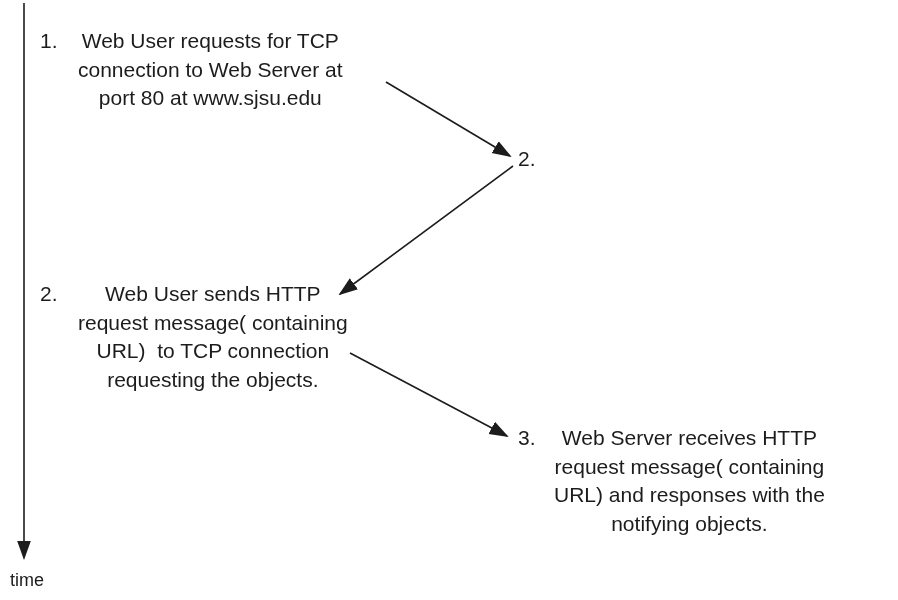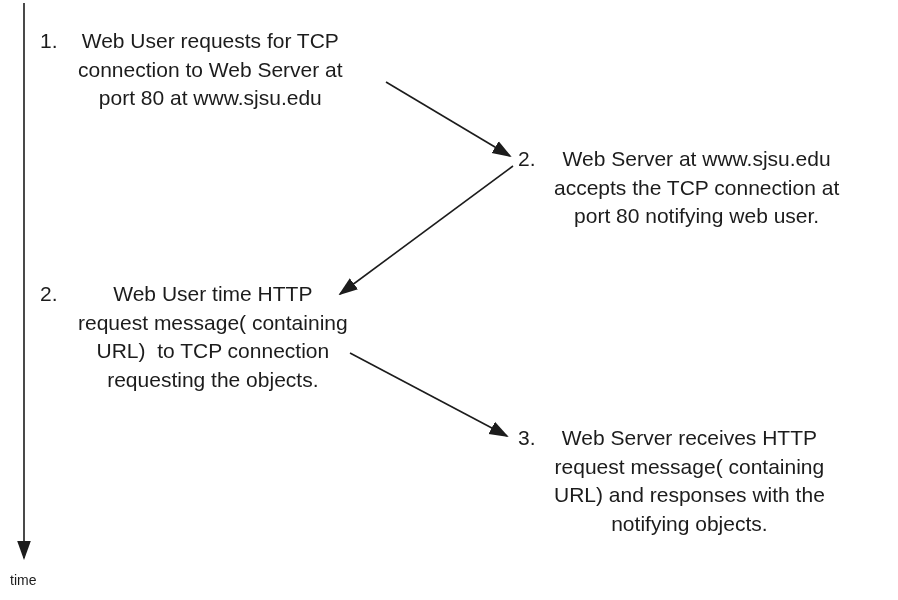--- a/index.html
+++ b/index.html
@@ -39,21 +39,21 @@
     display: inline-block;
   }
   .step.left .num { width: 38px; }
   .step.right .num { width: 36px; }
   .step .txt {
     white-space: pre-wrap;
     text-align: center;
   }
   .time-label {
     position: absolute;
-    font-size: 14px;
+    font-size: 18px;
     line-height: 28px;
   }
 </style>
 </head>
 <body>
 
 <div class="canvas">
 
   <svg class="arrows-layer" width="898" height="600" viewBox="0 0 898 600" xmlns="http://www.w3.org/2000/svg">
     <defs>
@@ -69,28 +69,25 @@
 
   <div class="step left" style="left:40px; top:27px;">
     <span class="num">1.</span>
     <div class="txt">Web User requests for TCP
 connection to Web Server at
 port 80 at www.sjsu.edu</div>
   </div>
 
   <div class="step right" style="left:518px; top:145px;">
     <span class="num">2.</span>
-    <div class="txt">Web Server at www.sjsu.edu
-accepts the TCP connection at
-port 80 notifying web user.</div>
   </div>
 
   <div class="step left" style="left:40px; top:280px;">
     <span class="num">2.</span>
-    <div class="txt">Web User time HTTP
+    <div class="txt">Web User sends HTTP
 request message( containing
 URL)  to TCP connection
 requesting the objects.</div>
   </div>
 
   <div class="step right" style="left:518px; top:424px;">
     <span class="num">3.</span>
     <div class="txt">Web Server receives HTTP
 request message( containing
 URL) and responses with the

